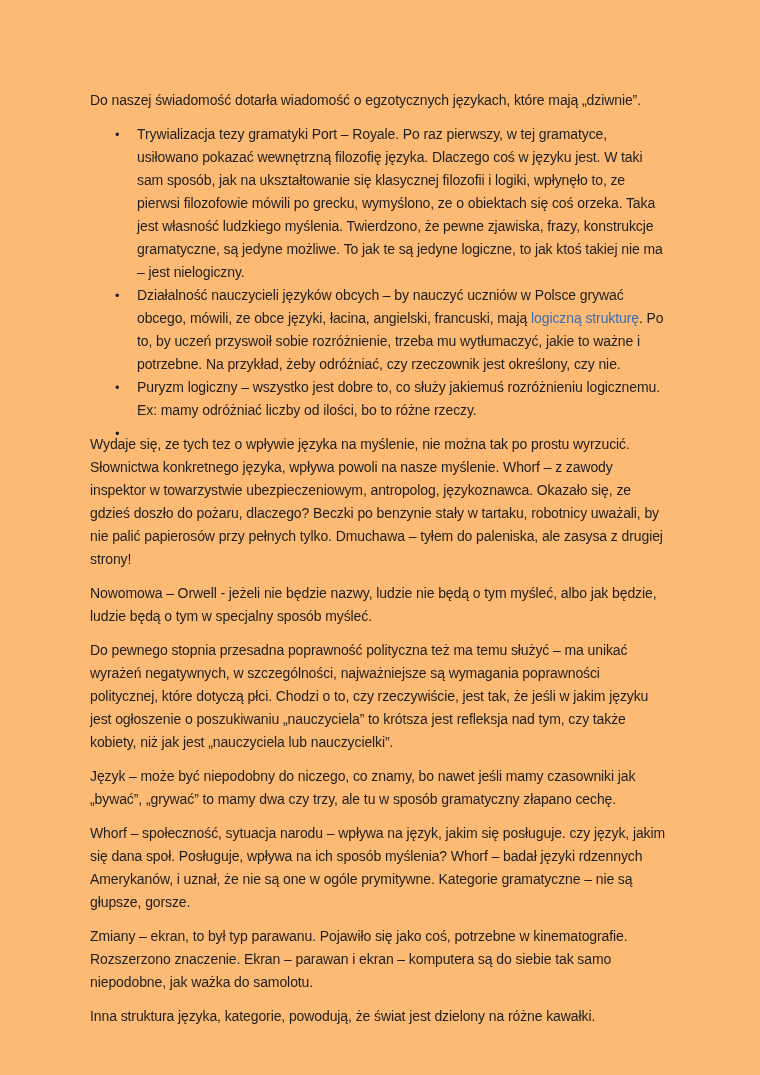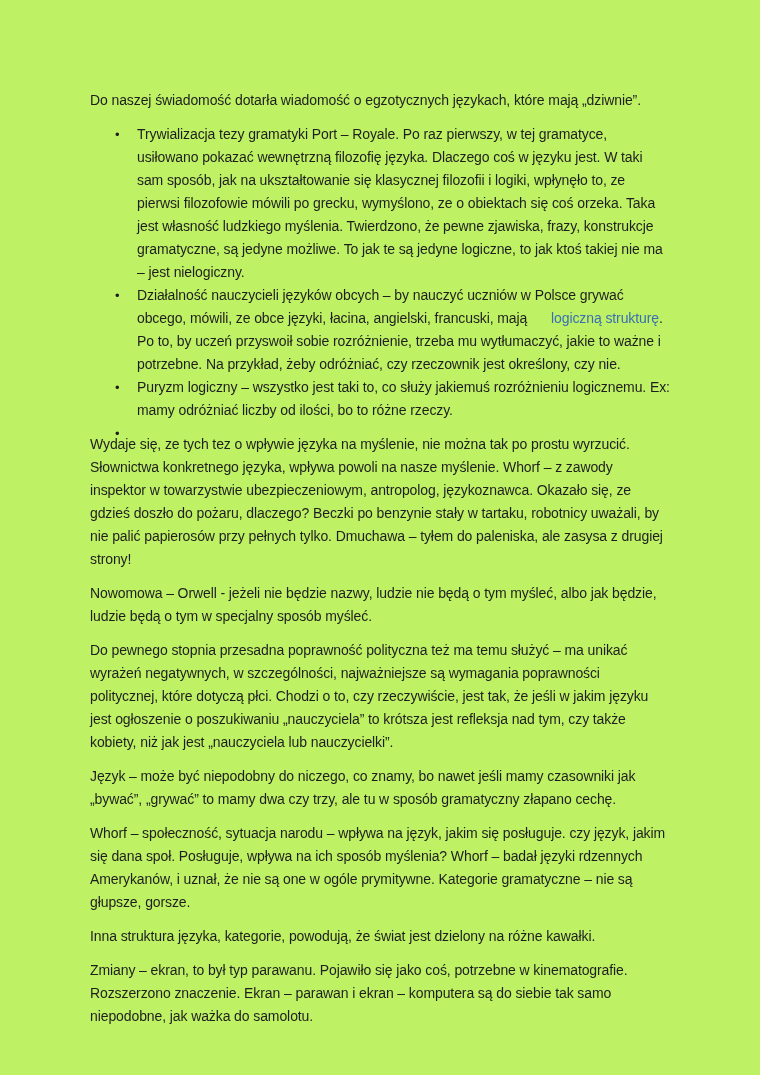--- a/index.html
+++ b/index.html
@@ -12,21 +12,21 @@
     height: 1075px;
     overflow: hidden;
     font-family: "Liberation Sans", sans-serif;
     color: #1e1e1e;
   }
   .page {
     box-sizing: border-box;
     width: 760px;
     height: 1075px;
     padding: 89px 90px 40px 90px;
-    background: #bef264;
+    background: #fdba74;
   }
   .doc-text {
     font-size: 14px;
     line-height: 23px;
     letter-spacing: -0.1px;
     text-align: left;
   }
   .doc-text p {
     margin: 0 0 11px 0;
   }
@@ -43,21 +43,20 @@
     position: absolute;
     left: -22px;
     top: 0;
     font-size: 13px;
     color: #1e1e1e;
   }
   .inline-link {
     color: #3b6fb5;
     text-decoration: none;
     cursor: pointer;
-    margin-left: 20px;
   }
 </style>
 </head>
 <body>
 
 <div class="page">
   <div class="doc-text">
 
     <p>Do naszej świadomość dotarła wiadomość o egzotycznych językach, które mają „dziwnie”.</p>
 
@@ -65,29 +64,29 @@
       <li>
         <span class="bullet-marker">•</span>
         <span>Trywializacja tezy gramatyki Port – Royale. Po raz pierwszy, w tej gramatyce, usiłowano pokazać wewnętrzną filozofię języka. Dlaczego coś w języku jest. W taki sam sposób, jak na ukształtowanie się klasycznej filozofii i logiki, wpłynęło to, ze pierwsi filozofowie mówili po grecku, wymyślono, ze o obiektach się coś orzeka. Taka jest własność ludzkiego myślenia. Twierdzono, że pewne zjawiska, frazy, konstrukcje gramatyczne, są jedyne możliwe. To jak te są jedyne logiczne, to jak ktoś takiej nie ma – jest nielogiczny.</span>
       </li>
       <li>
         <span class="bullet-marker">•</span>
         <span>Działalność nauczycieli języków obcych – by nauczyć uczniów w Polsce grywać obcego, mówili, ze obce języki, łacina, angielski, francuski, mają </span><span class="inline-link">logiczną strukturę</span><span>. Po to, by uczeń przyswoił sobie rozróżnienie, trzeba mu wytłumaczyć, jakie to ważne i potrzebne. Na przykład, żeby odróżniać, czy rzeczownik jest określony, czy nie.</span>
       </li>
       <li>
         <span class="bullet-marker">•</span>
-        <span>Puryzm logiczny – wszystko jest taki to, co służy jakiemuś rozróżnieniu logicznemu. Ex: mamy odróżniać liczby od ilości, bo to różne rzeczy.</span>
+        <span>Puryzm logiczny – wszystko jest dobre to, co służy jakiemuś rozróżnieniu logicznemu. Ex: mamy odróżniać liczby od ilości, bo to różne rzeczy.</span>
       </li>
       <li>
         <span class="bullet-marker">•</span>
       </li>
     </ul>
 
     <p>Wydaje się, ze tych tez o wpływie języka na myślenie, nie można tak po prostu wyrzucić. Słownictwa konkretnego języka, wpływa powoli na nasze myślenie. Whorf – z zawody inspektor w towarzystwie ubezpieczeniowym, antropolog, językoznawca. Okazało się, ze gdzieś doszło do pożaru, dlaczego? Beczki po benzynie stały w tartaku, robotnicy uważali, by nie palić papierosów przy pełnych tylko. Dmuchawa – tyłem do paleniska, ale zasysa z drugiej strony!</p>
     <p>Nowomowa – Orwell - jeżeli nie będzie nazwy, ludzie nie będą o tym myśleć, albo jak będzie, ludzie będą o tym w specjalny sposób myśleć.</p>
     <p>Do pewnego stopnia przesadna poprawność polityczna też ma temu służyć – ma unikać wyrażeń negatywnych, w szczególności, najważniejsze są wymagania poprawności politycznej, które dotyczą płci. Chodzi o to, czy rzeczywiście, jest tak, że jeśli w jakim języku jest ogłoszenie o poszukiwaniu „nauczyciela” to krótsza jest refleksja nad tym, czy także kobiety, niż jak jest „nauczyciela lub nauczycielki”.</p>
     <p>Język – może być niepodobny do niczego, co znamy, bo nawet jeśli mamy czasowniki jak „bywać”, „grywać” to mamy dwa czy trzy, ale tu w sposób gramatyczny złapano cechę.</p>
     <p>Whorf – społeczność, sytuacja narodu – wpływa na język, jakim się posługuje. czy język, jakim się dana społ. Posługuje, wpływa na ich sposób myślenia? Whorf – badał języki rdzennych Amerykanów, i uznał, że nie są one w ogóle prymitywne. Kategorie gramatyczne – nie są głupsze, gorsze.</p>
+    <p>Zmiany – ekran, to był typ parawanu. Pojawiło się jako coś, potrzebne w kinematografie. Rozszerzono znaczenie. Ekran – parawan i ekran – komputera są do siebie tak samo niepodobne, jak ważka do samolotu.</p>
     <p>Inna struktura języka, kategorie, powodują, że świat jest dzielony na różne kawałki.</p>
-    <p>Zmiany – ekran, to był typ parawanu. Pojawiło się jako coś, potrzebne w kinematografie. Rozszerzono znaczenie. Ekran – parawan i ekran – komputera są do siebie tak samo niepodobne, jak ważka do samolotu.</p>
 
   </div>
 </div>
 
 </body></html>

